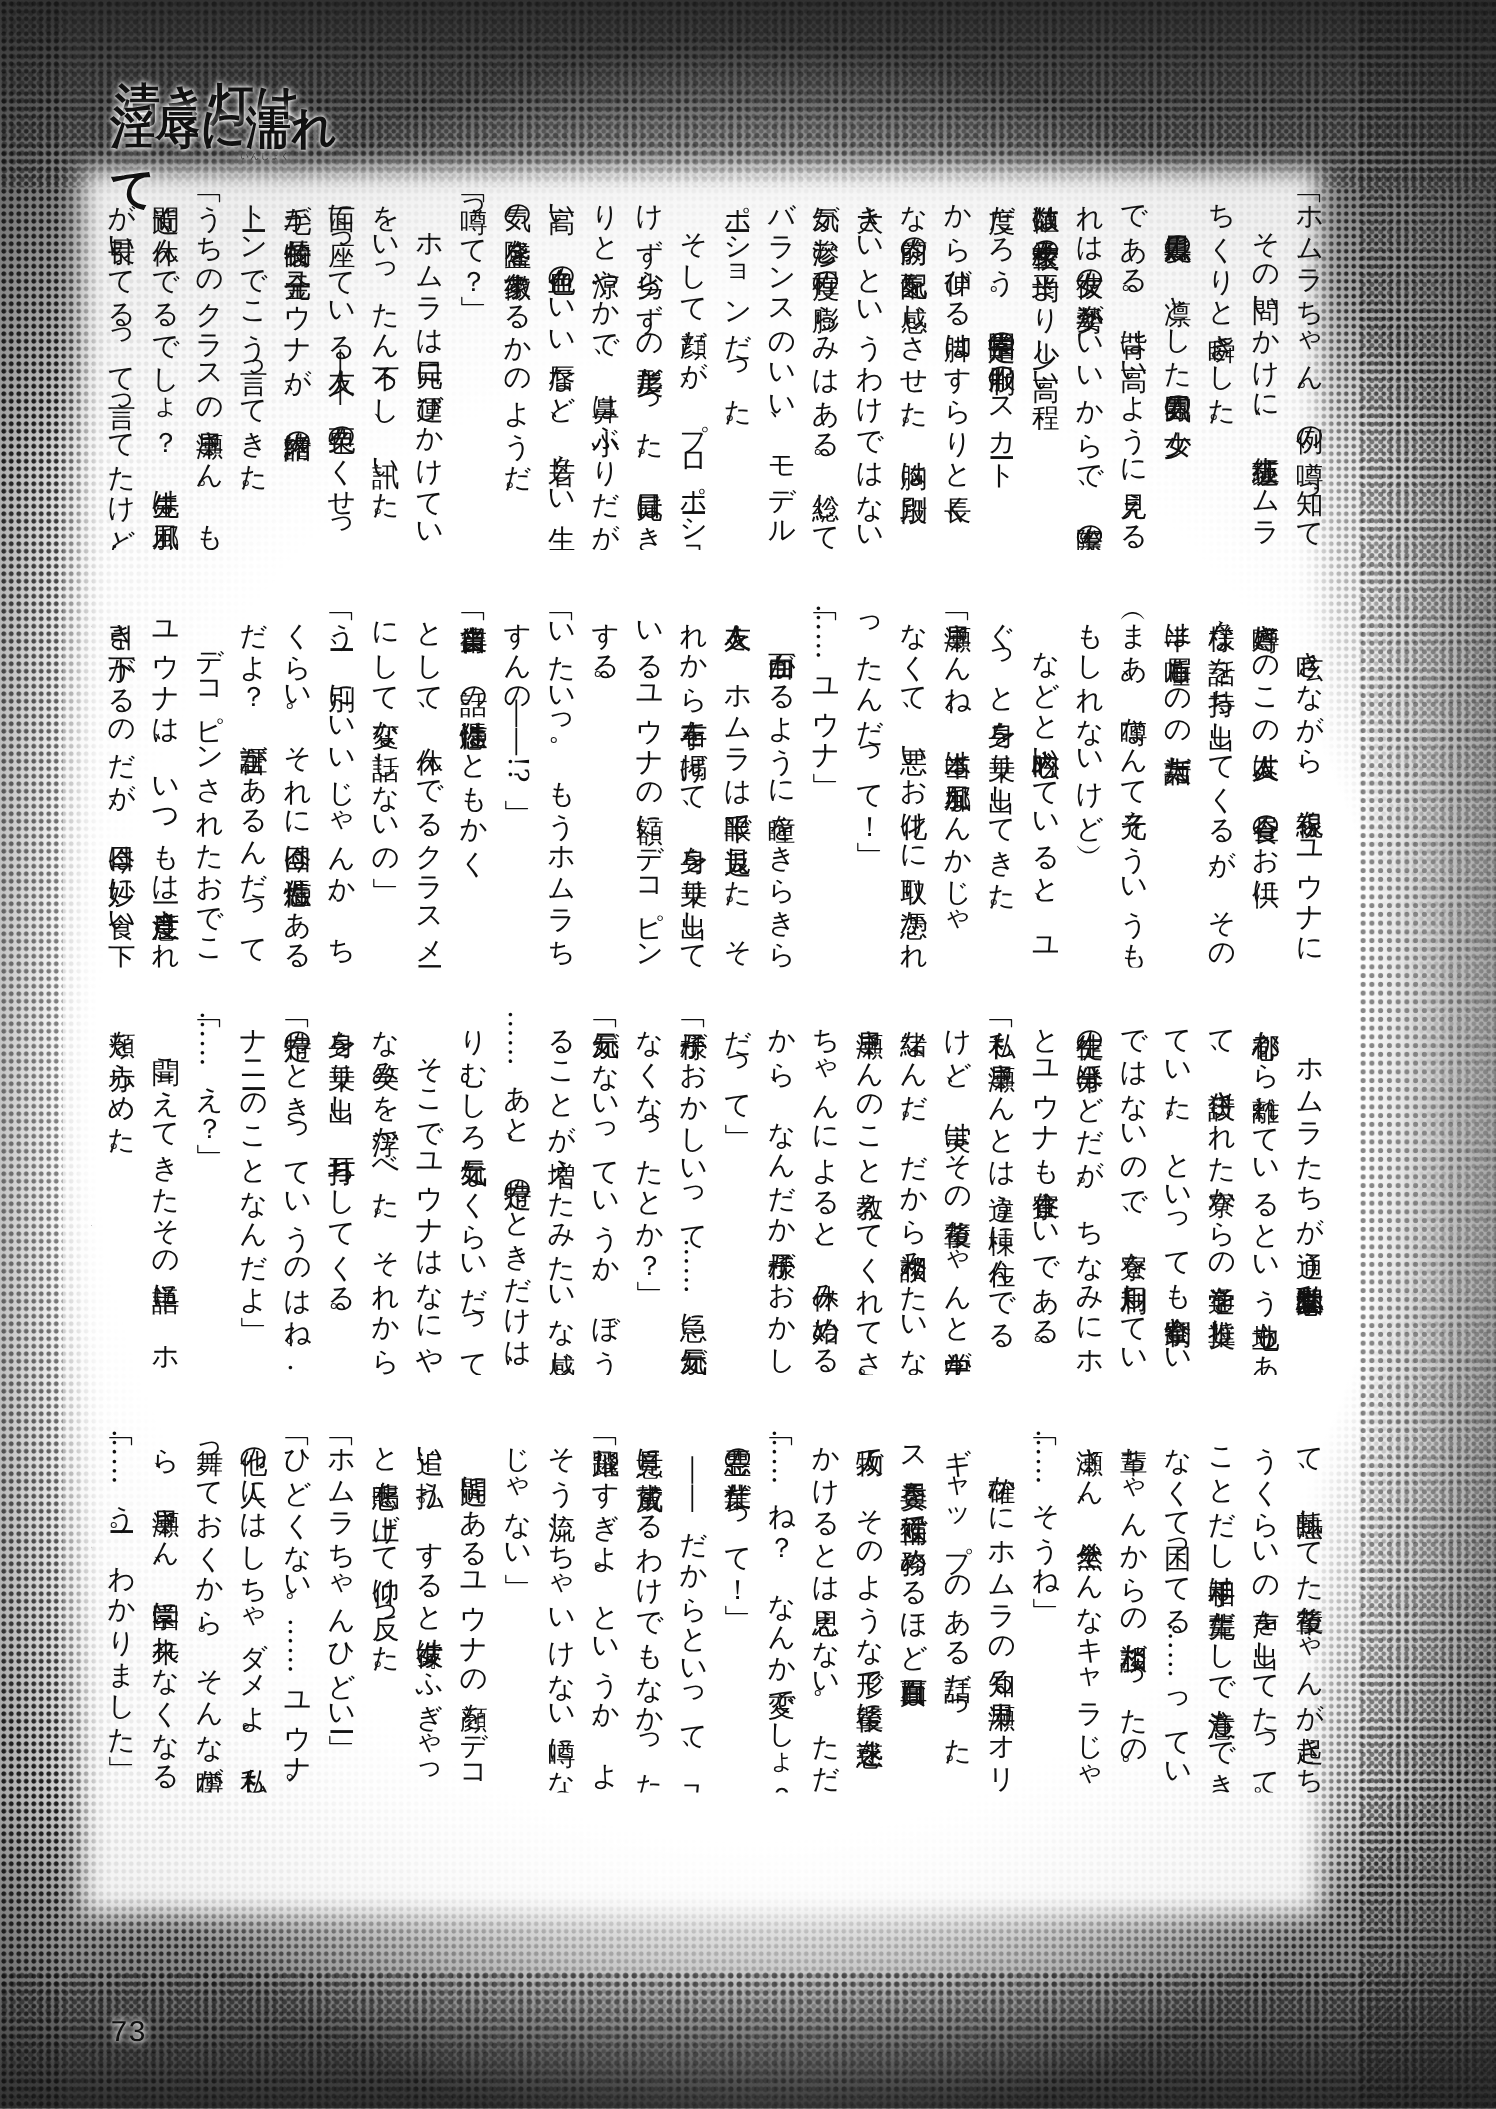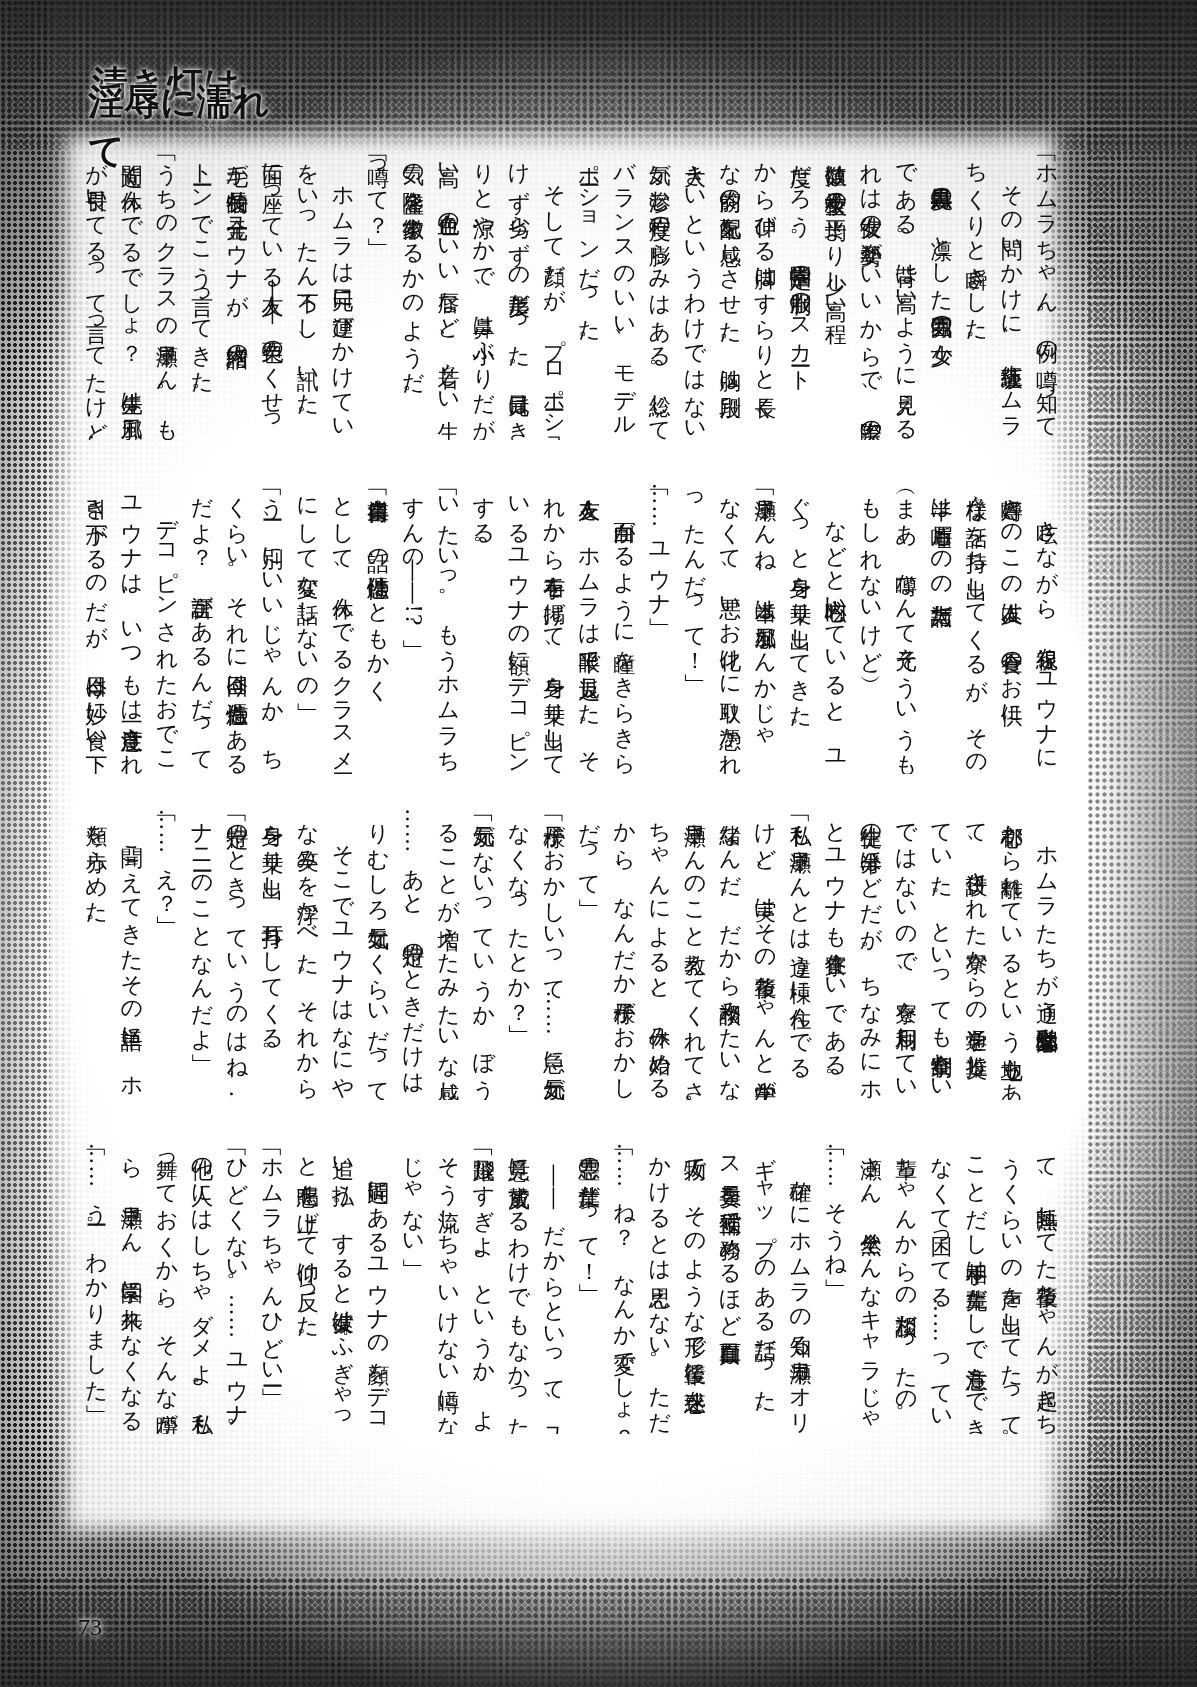--- a/index.html
+++ b/index.html
@@ -69,22 +69,22 @@
     letter-spacing: 0.6px;
     overflow: hidden;
   }
   .tier .col { display: block; white-space: pre; }
   .tier1 { right: 132px; top: 148px; height: 292px; width: 992px; }
   .tier2 { right: 132px; top: 482px; height: 292px; width: 992px; }
   .tier3 { right: 132px; top: 808px; height: 292px; width: 992px; }
   .tier4 { right: 132px; top: 1142px; height: 292px; width: 992px; }
 
   .page-number {
-    position: absolute; left: 78px; top: 1614px;
-    font-family: Liberation Serif, serif; font-size: 24px; color: #111;
+    position: absolute; left: 88px; top: 1614px;
+    font-family: Liberation Mono, monospace; font-size: 24px; color: #111;
     text-shadow: 0 0 4px #fff, 0 0 8px #fff;
   }
 </style>
 </head>
 <body>
 
 <div class="frame"></div>
 <div class="frame-top"></div>
 <div class="frame-bottom"></div>
 <div class="frame-right"></div>

